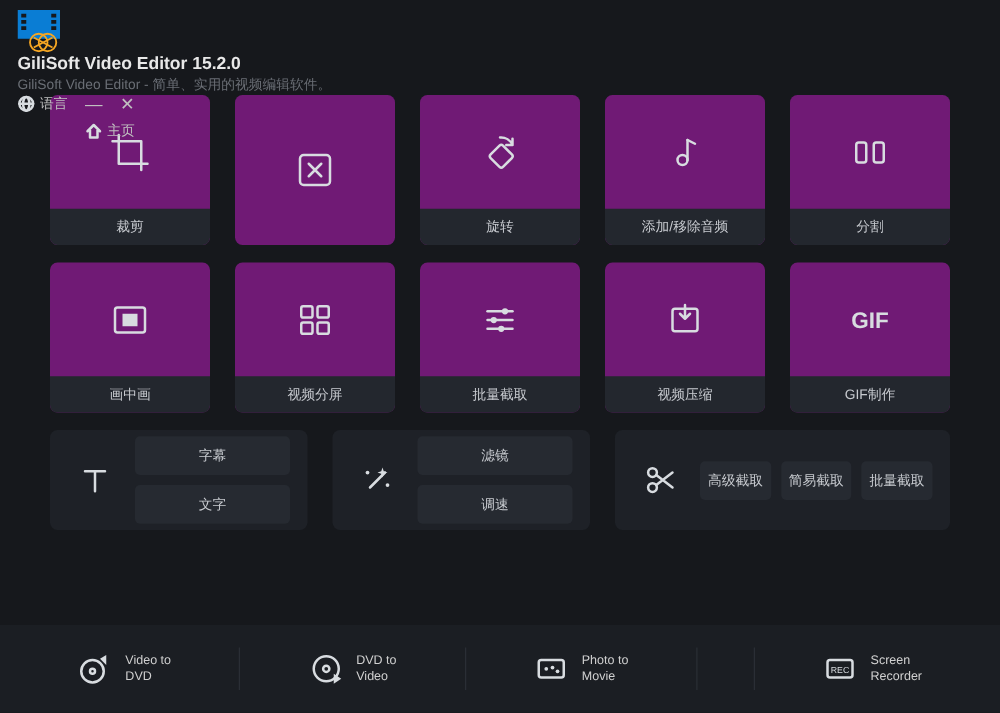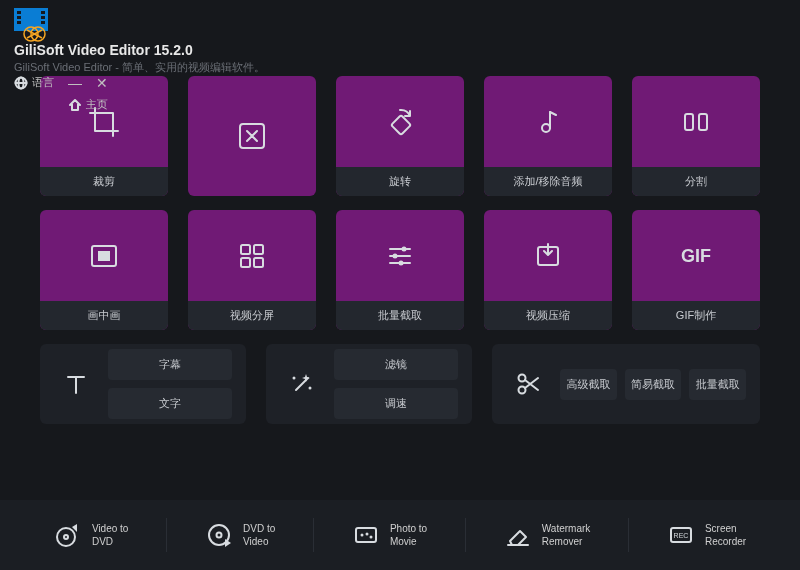--- a/index.html
+++ b/index.html
@@ -370,28 +370,20 @@
     <svg width="28" height="28" viewBox="0 0 28 28">
         <rect x="4" y="7" width="20" height="14" rx="2" class="icon-stroke" stroke-width="1.6"></rect>
         <circle cx="10" cy="14" r="1.5" fill="#d8dce0"></circle>
         <circle cx="15" cy="13" r="1.5" fill="#d8dce0"></circle>
         <circle cx="19" cy="16" r="1.5" fill="#d8dce0"></circle>
       </svg>
     <div class="footer-label" style="white-space:pre-line">Photo to
 Movie</div>
   </div>
   <div class="footer-sep"></div>
-  <div class="footer-item">
-    <svg width="28" height="28" viewBox="0 0 28 28">
-        <path d="M6 20 L16 10 L22 16 L14 24 L8 24 Z" class="icon-stroke" stroke-width="1.6"></path>
-        <line x1="4" y1="24" x2="24" y2="24" class="icon-stroke" stroke-width="1.6"></line>
-      </svg>
-    <div class="footer-label" style="white-space:pre-line">Watermark
-Remover</div>
-  </div>
   <div class="footer-sep"></div>
   <div class="footer-item">
     <svg width="28" height="28" viewBox="0 0 28 28">
         <rect x="4" y="7" width="20" height="14" rx="2" class="icon-stroke" stroke-width="1.6"></rect>
         <text x="14" y="17" font-size="7" fill="#d8dce0" text-anchor="middle" font-family="Arial">REC</text>
       </svg>
     <div class="footer-label" style="white-space:pre-line">Screen
 Recorder</div>
   </div>
 </div>

